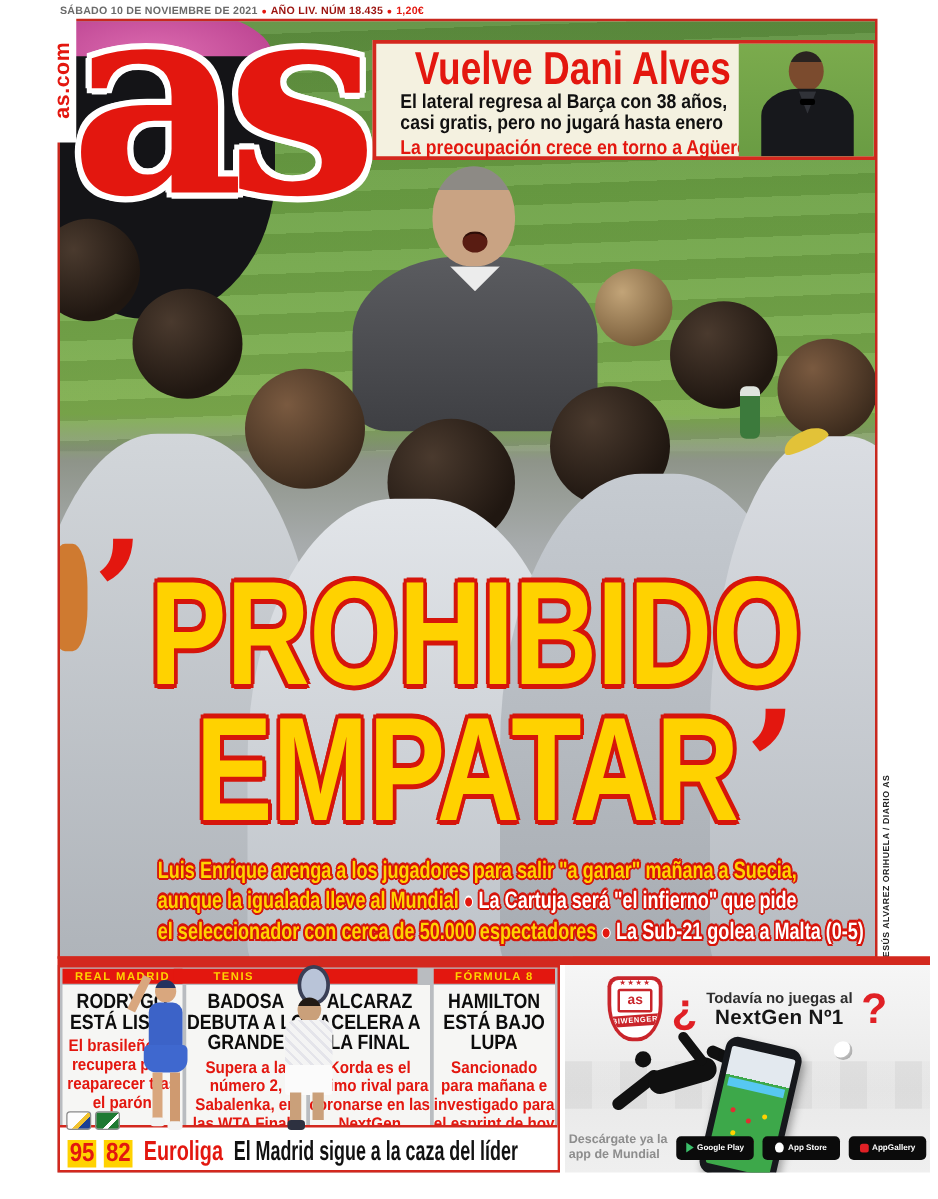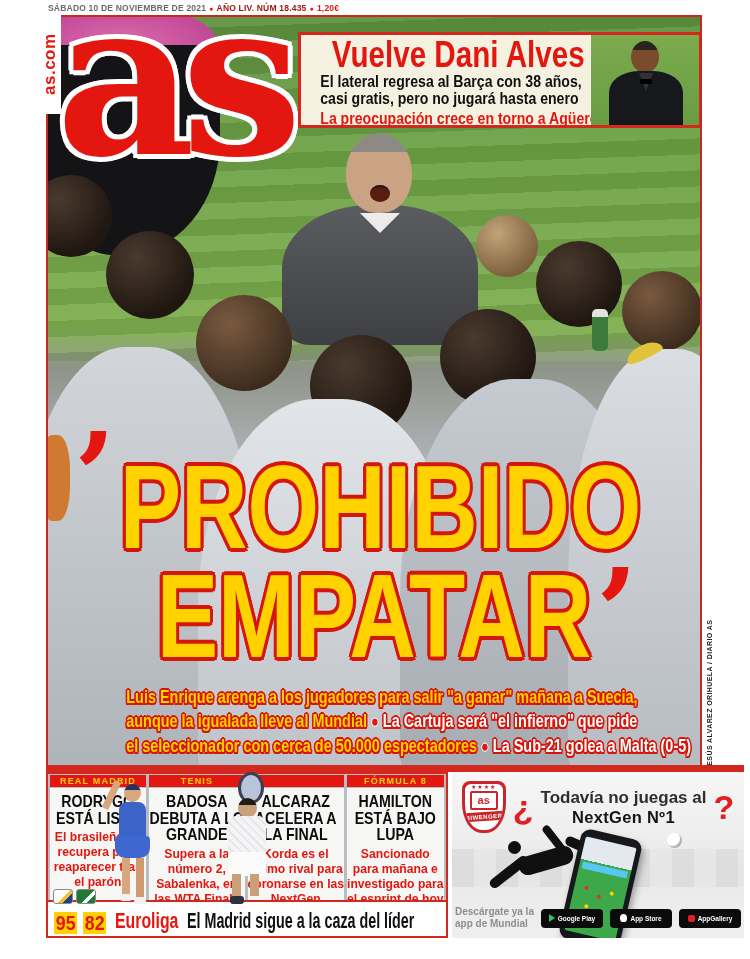--- a/index.html
+++ b/index.html
@@ -98,21 +98,21 @@
 
   
   .redbar{position:absolute;left:46px;top:765px;width:698px;height:7px;background:#d3281e;}
 
   
   .briefs{position:absolute;left:46px;top:772px;width:402px;height:166px;box-sizing:border-box;
           border:2px solid #d3281e;background:#b9bcc0;}
   .tab{position:absolute;top:1px;height:12px;background:#e3170f;color:#ffd200;font-size:9px;
        font-weight:bold;letter-spacing:1.2px;line-height:12px;text-align:center;z-index:4;}
   .t1{left:2px;width:96px;}
-  .t2{left:101px;width:195px;text-align:left;}
+  .t2{left:91px;width:195px;text-align:left;}
   .t2 .tab-inner{display:inline-block;width:96px;text-align:center;}
   .t4{left:299px;width:97px;}
   .card{position:absolute;top:14px;height:116px;background:#f6f6f4;text-align:center;overflow:hidden;}
   .c1{left:2px;width:96px;} .c2{left:101px;width:96px;} .c3{left:200px;width:96px;} .c4{left:299px;width:97px;}
   .card-title{margin-top:5px;font-size:16.5px;font-weight:bold;color:#0c0c0c;line-height:1.0;
               width:116%;margin-left:-8%;transform:scaleX(.86);}
   .card-text{margin-top:3px;font-size:13.5px;font-weight:bold;color:#e3170f;line-height:1.12;
              width:112%;margin-left:-6%;transform:scaleX(.9);}
 
   
@@ -167,21 +167,21 @@
   .shield-inner{width:100%;height:100%;background:#fff;border-radius:6px 6px 17px 17px/6px 6px 26px 26px;
           position:relative;overflow:hidden;}
   .shield-stars{text-align:center;color:#c9252b;font-size:6px;line-height:7px;letter-spacing:1px;}
   .shield-as{margin:0 auto;width:24px;height:15px;border:2px solid #c9252b;border-radius:2px;
              color:#c9252b;font-weight:bold;font-size:11px;line-height:14px;text-align:center;}
   .shield-banner{position:absolute;left:-4px;right:-4px;top:28px;background:#c9252b;color:#fff;
              font-size:6px;font-weight:bold;letter-spacing:.5px;text-align:center;
              transform:rotate(-4deg);padding:1.5px 0;}
   .q{color:#e02025;font-size:34px;font-weight:bold;line-height:.9;}
   .ad-text{text-align:center;color:#2e2e2e;}
-  .ad-line1{font-size:17px;font-weight:bold;}
+  .ad-line1{font-size:12px;font-weight:bold;}
   .ad-line2{font-size:16.5px;font-weight:bold;color:#161616;letter-spacing:.3px;}
   .ad-mid{position:relative;height:74px;z-index:2;}
   .ad-mid::before{content:"";position:absolute;left:0;right:0;top:16px;height:38px;
       background:repeating-linear-gradient(90deg,rgba(0,0,0,.055) 0 22px,rgba(0,0,0,.015) 22px 44px);}
   .sil{position:absolute;background:#101010;border-radius:6px;}
   .sil-torso{left:66px;top:18px;width:56px;height:19px;transform:rotate(-16deg);border-radius:10px;}
   .sil-head{left:56px;top:8px;width:13px;height:13px;border-radius:50%;}
   .sil-arm{left:86px;top:2px;width:32px;height:8px;transform:rotate(52deg);}
   .sil-leg1{left:112px;top:10px;width:42px;height:10px;transform:rotate(24deg);border-radius:8px;}
   .sil-leg2{left:34px;top:34px;width:46px;height:10px;transform:rotate(-38deg);border-radius:8px;}

